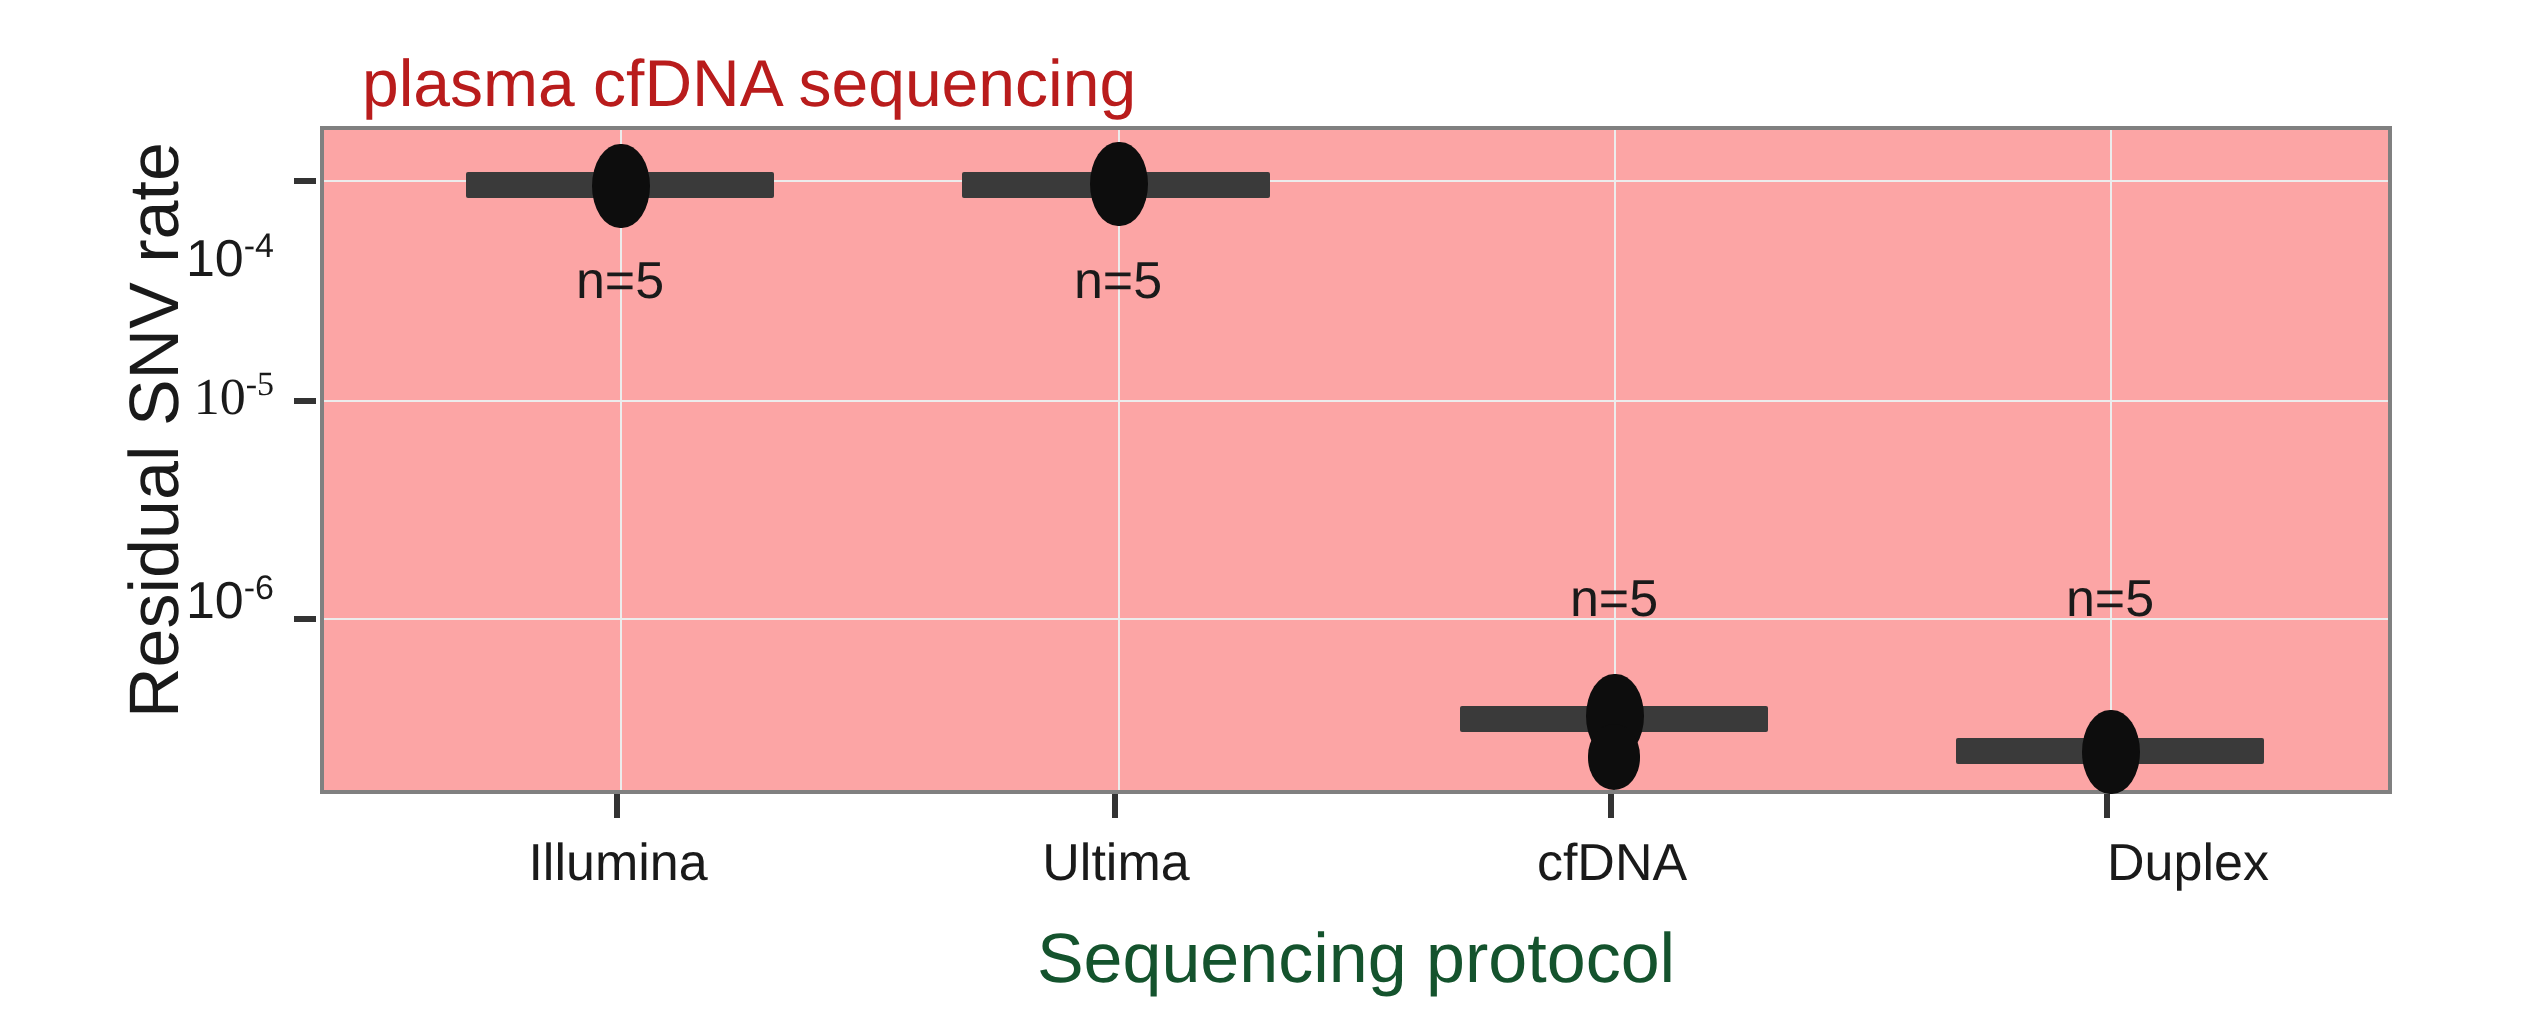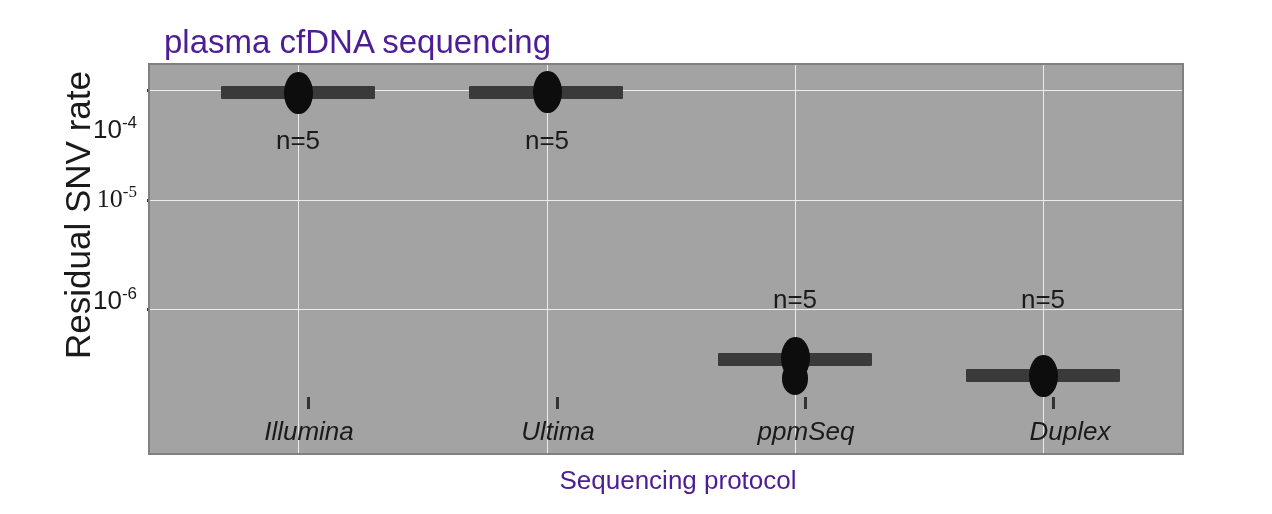--- a/index.html
+++ b/index.html
@@ -44,45 +44,45 @@
     white-space: nowrap;
   }
 
   
   .x-axis-title {
     position: absolute;
     left: 160px;
     top: 458px;
     width: 1036px;
     text-align: center;
-    font-size: 26px;
+    font-size: 35px;
     line-height: 44px;
-    color: #4c1d95;
+    color: #14532d;
     white-space: nowrap;
   }
 
   
   .plot-title {
     position: absolute;
-    left: 164px;
+    left: 181px;
     top: 22px;
     font-size: 33px;
     line-height: 40px;
-    color: #4c1d95;
+    color: #b91c1c;
     white-space: nowrap;
   }
 
   
   #panel {
     position: absolute;
-    left: 148px;
+    left: 160px;
     top: 63px;
     width: 1036px;
-    height: 392px;
-    background: #a3a3a3;
+    height: 334px;
+    background: #fca5a5;
     border: 2px solid #808080;
     box-sizing: border-box;
   }
 
   .grid-h {
     position: absolute;
     left: 0;
     width: 100%;
     height: 1px;
     background: #ececec;
@@ -129,21 +129,20 @@
   }
   .xtick-label {
     position: absolute;
     top: 415px;
     width: 260px;
     text-align: center;
     font-size: 26px;
     line-height: 32px;
     color: #1a1a1a;
     white-space: nowrap;
-    font-style: italic;
   }
 
   
   .crossbar {
     position: absolute;
     height: 13px;
     background: #3a3a3a;
     border-radius: 1px;
   }
   .point {
@@ -221,18 +220,18 @@
     <div class="n-label" style="left:793px; top:220px;">n=5</div>
   </div>
 
   <div class="xtick-mark" style="left:307px;"></div>
   <div class="xtick-mark" style="left:556px;"></div>
   <div class="xtick-mark" style="left:804px;"></div>
   <div class="xtick-mark" style="left:1052px;"></div>
 
   <div class="xtick-label" style="left:179px;">Illumina</div>
   <div class="xtick-label" style="left:428px;">Ultima</div>
-  <div class="xtick-label" style="left:676px;">ppmSeq</div>
-  <div class="xtick-label" style="left:940px;">Duplex</div>
+  <div class="xtick-label" style="left:676px;">cfDNA</div>
+  <div class="xtick-label" style="left:964px;">Duplex</div>
 
   <div class="x-axis-title">Sequencing protocol</div>
 
 </div>
 
 </body></html>

